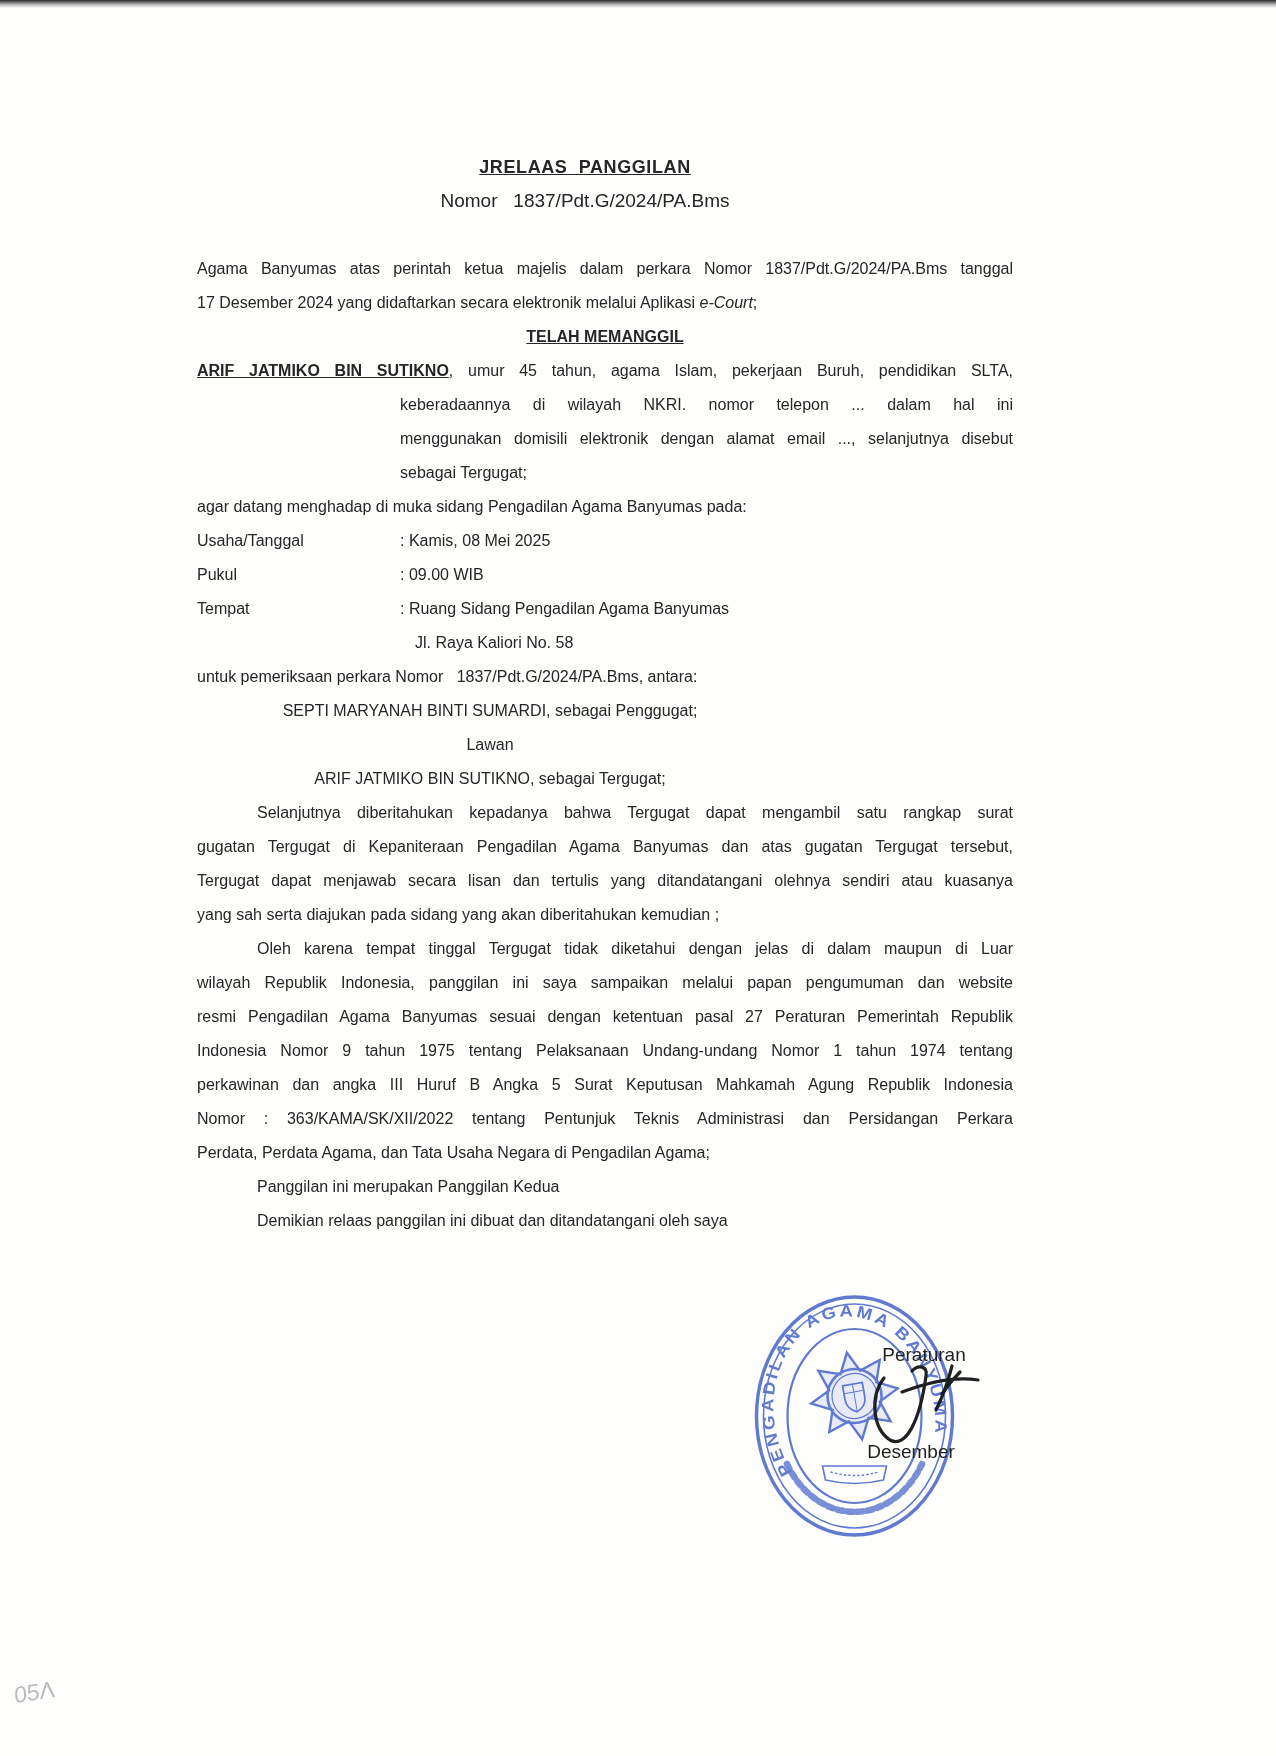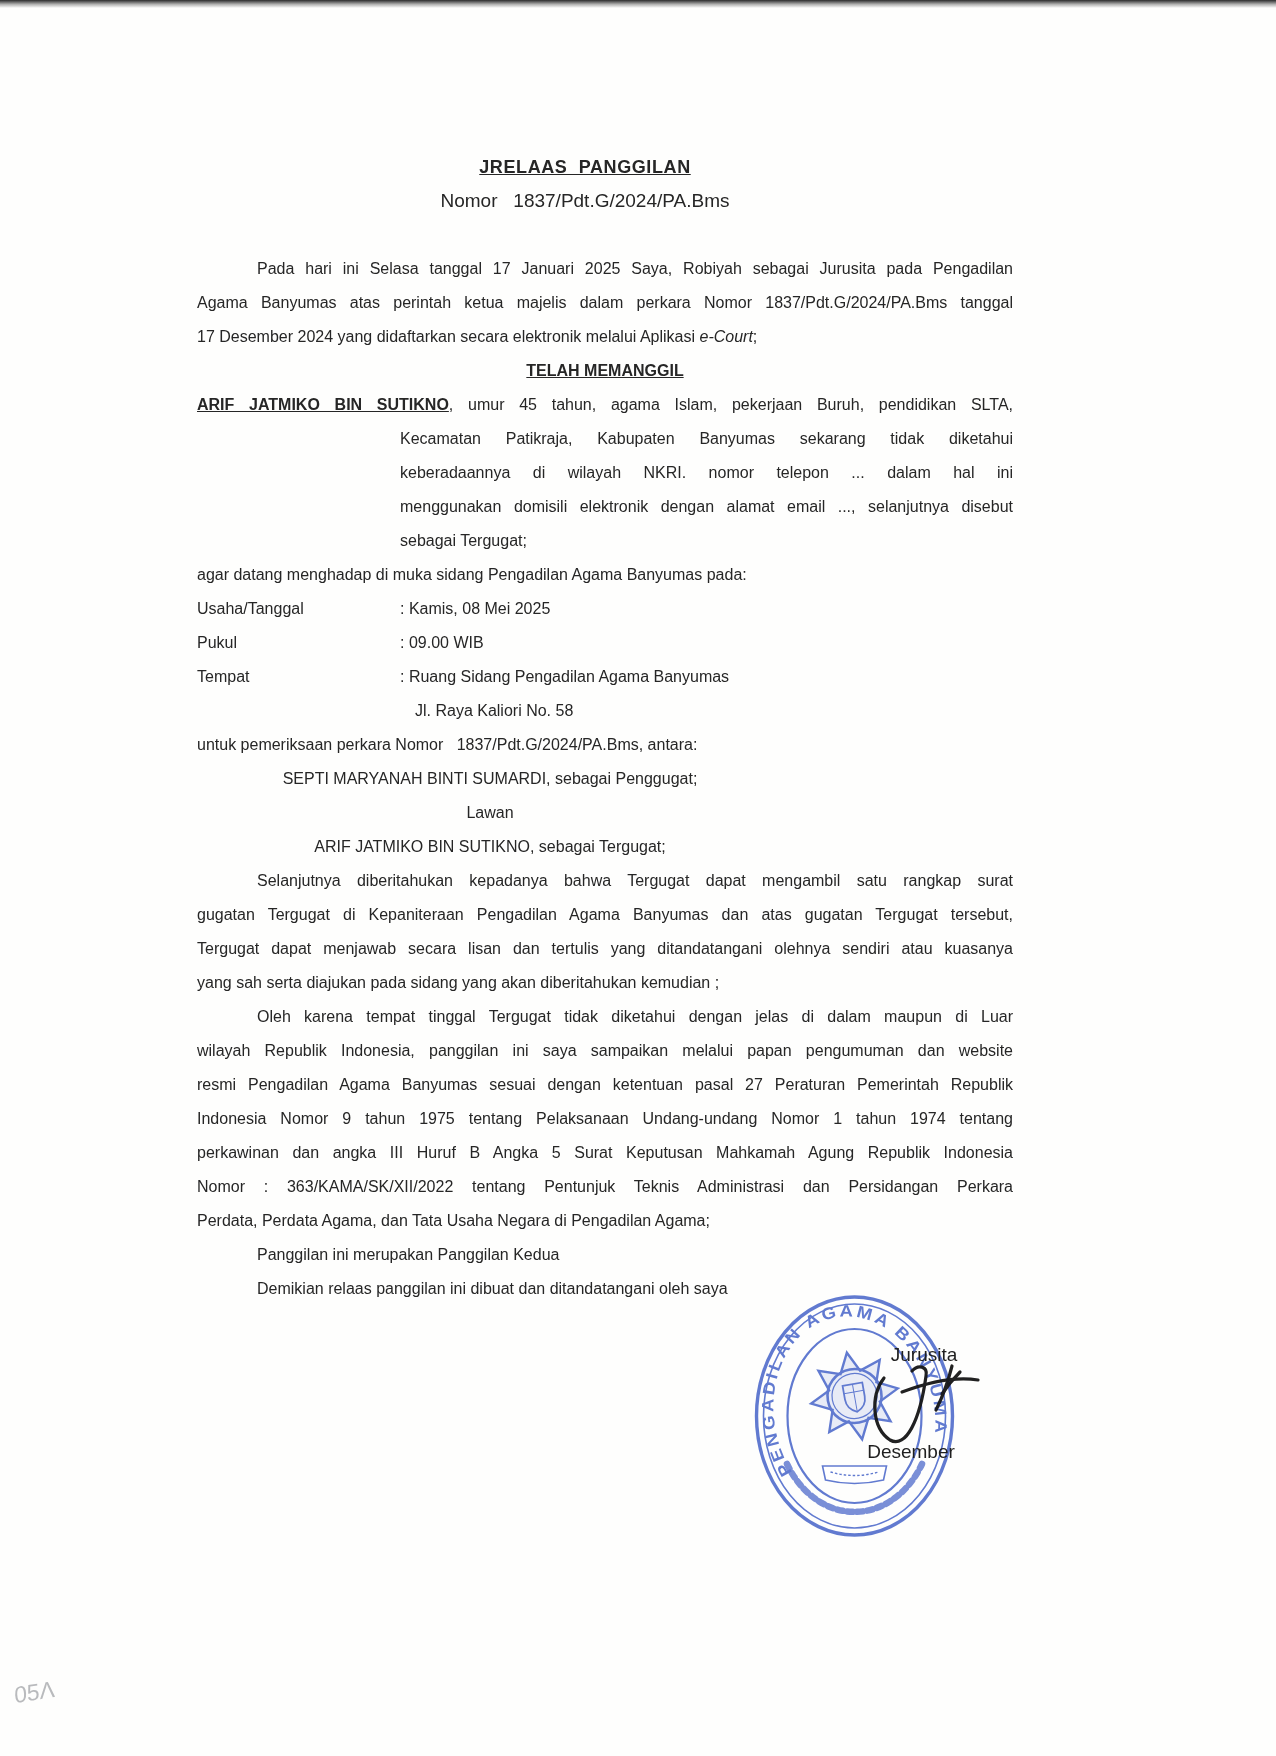--- a/index.html
+++ b/index.html
@@ -53,28 +53,26 @@
 <body>
 
 <div class="page">
   <div class="scan-edge"></div>
 
   <div class="content">
     <div class="line ctr b title pre">JRELAAS  PANGGILAN</div>
     <div class="line ctr nomor pre">Nomor   1837/Pdt.G/2024/PA.Bms</div>
     <div class="line blank"></div>
 
-    <div class="line j indent">Pada hari ini Selasa tanggal 17 Januari 2025 Saya, Robiyah sebagai Jurusita pada Pengadilan</div>
     <div class="line j">Agama Banyumas atas perintah ketua majelis dalam perkara Nomor  1837/Pdt.G/2024/PA.Bms tanggal</div>
     <div class="line"><span>17 Desember 2024 yang didaftarkan secara elektronik melalui Aplikasi </span><span class="it">e-Court</span><span>;</span></div>
 
     <div class="line ctr b">TELAH MEMANGGIL</div>
 
     <div class="line j"><span class="b">ARIF JATMIKO BIN SUTIKNO</span><span>, umur 45 tahun, agama Islam, pekerjaan Buruh, pendidikan SLTA,</span></div>
-    <div class="line j hang">Kecamatan Patikraja, Kabupaten Banyumas sekarang tidak diketahui</div>
     <div class="line j hang">keberadaannya di wilayah NKRI. nomor telepon ...  dalam hal ini</div>
     <div class="line j hang">menggunakan domisili elektronik dengan alamat email ..., selanjutnya disebut</div>
     <div class="line hang">sebagai Tergugat;</div>
 
     <div class="line">agar datang menghadap di muka sidang Pengadilan Agama Banyumas pada:</div>
 
     <div class="line row">
       <span class="lbl">Usaha/Tanggal</span>
       <span class="val">: Kamis, 08 Mei 2025</span>
     </div>
@@ -139,17 +137,17 @@
 
   <svg class="sig-strokes" viewBox="0 0 115 95" xmlns="http://www.w3.org/2000/svg">
     <g stroke="#161616" stroke-width="3.2" fill="none" stroke-linecap="round" opacity="0.95">
       <path d="M 16 22 C 2 40 4 72 22 84 C 38 93 52 64 58 20 C 60 10 50 8 44 15"></path>
       <path d="M 34 36 C 58 27 86 20 110 24"></path>
       <path d="M 84 10 C 80 26 74 42 68 54"></path>
       <path d="M 92 16 C 84 24 78 32 74 38"></path>
     </g>
   </svg>
 
-  <div class="sig-role">Jurusita</div>
+  <div class="sig-role">Peraturan</div>
   <div class="sig-name">Desember</div>
 
   <div class="pencil-note">05Λ</div>
 </div>
 
 </body></html>

